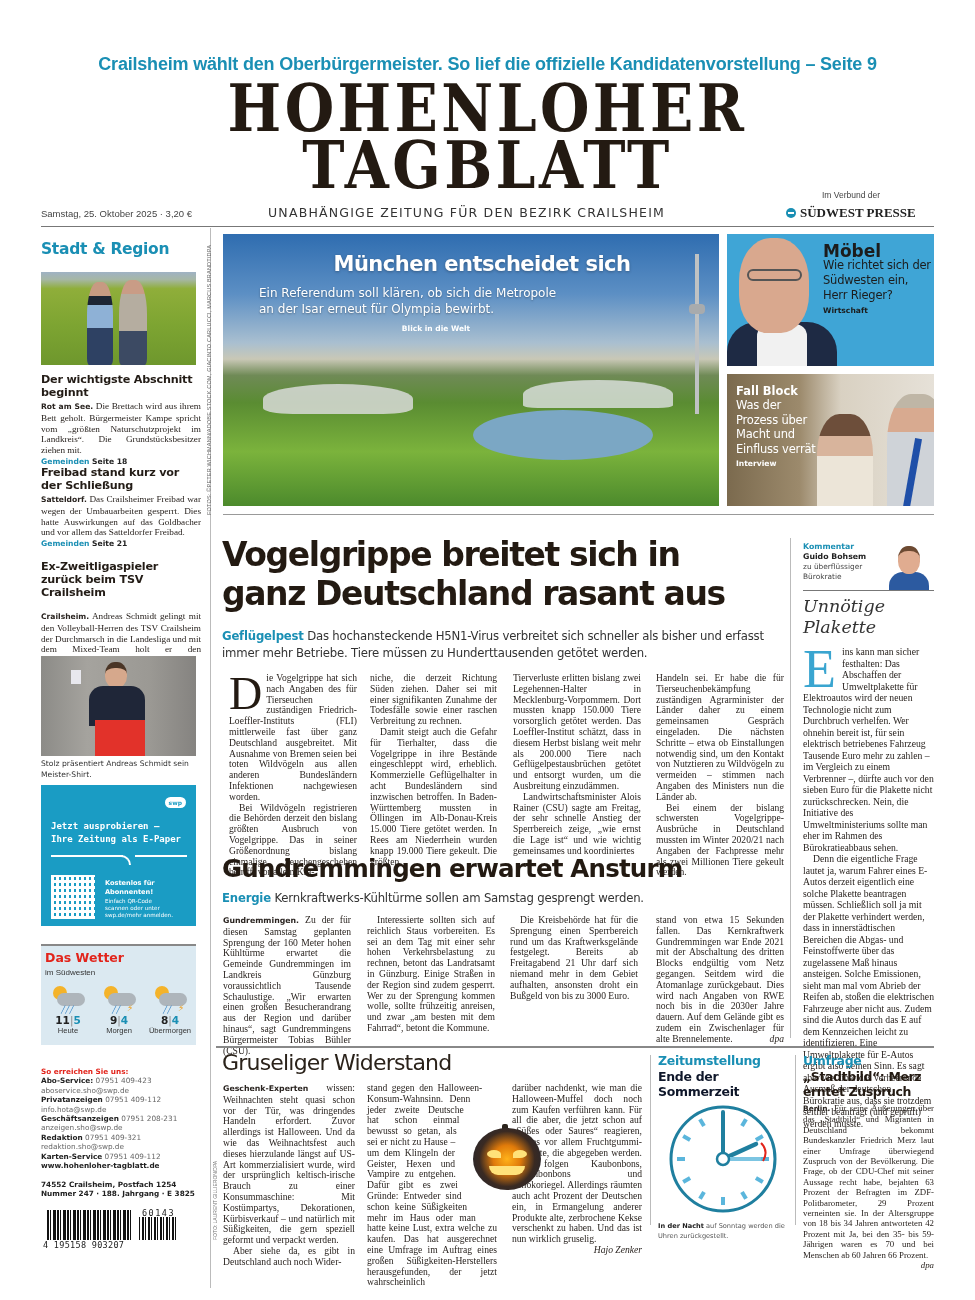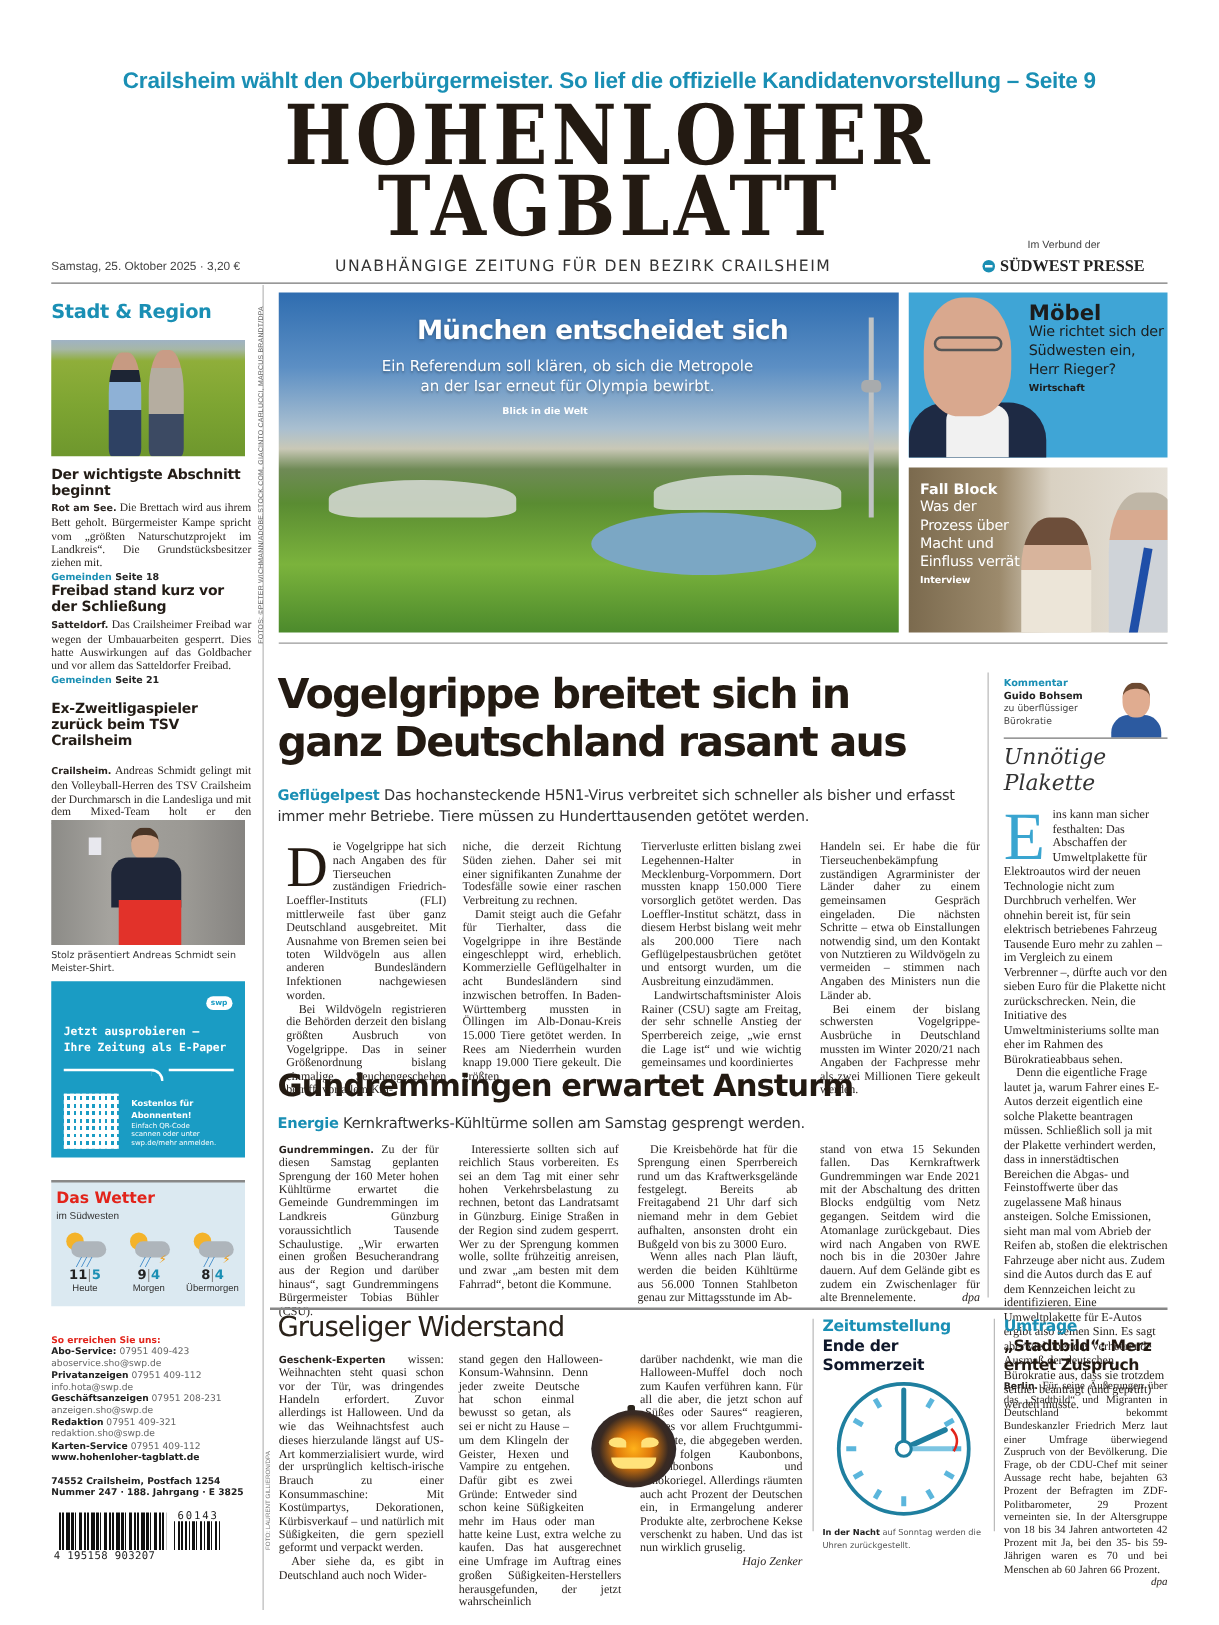--- a/index.html
+++ b/index.html
@@ -72,21 +72,21 @@
 
   
   #hero { left: 223px; top: 234px; width: 496px; height: 272px; overflow: hidden;
     background: linear-gradient(180deg, #2f6db0 0%, #5c8fc4 22%, #a9bfd0 40%, #c9c8b6 46%, #6f8a56 52%, #5a8c32 62%, #7bb33c 80%, #4c8a2c 100%); }
   #hero-lake { position: absolute; left: 250px; top: 176px; width: 180px; height: 50px; border-radius: 50%; background: #7ba7c4; }
   #hero-tower { position: absolute; left: 472px; top: 20px; width: 4px; height: 160px; background: #bfc2c3; }
   #hero-tower-pod { position: absolute; left: 466px; top: 70px; width: 16px; height: 10px; border-radius: 4px; background: #a8abad; }
   #hero-stadium { position: absolute; left: 40px; top: 150px; width: 150px; height: 30px; border-radius: 50% 50% 20% 20%; background: #d8dbd8; opacity: 0.85; }
   #hero-tent { position: absolute; left: 300px; top: 146px; width: 150px; height: 28px; border-radius: 50% 50% 10% 10%; background: #dfe2e2; opacity: 0.8; }
   #hero-title { position: absolute; left: 0; top: 18px; width: 588px; padding-right: 70px; text-align: center; font-family: "DejaVu Sans", sans-serif; font-weight: bold; font-size: 21px; color: #fff; letter-spacing: -0.5px; text-shadow: 0 1px 3px rgba(0,0,0,.3); }
-  #hero-sub { position: absolute; left: 0; top: 51px; width: 496px; padding-right: 70px; text-align: center; font-family: "DejaVu Sans", sans-serif; font-size: 12px; line-height: 16px; color: #fff; text-shadow: 0 1px 2px rgba(0,0,0,.35); padding-left: 36px; }
+  #hero-sub { position: absolute; left: 0; top: 51px; width: 496px; padding-right: 70px; text-align: left; font-family: "DejaVu Sans", sans-serif; font-size: 12px; line-height: 16px; color: #fff; text-shadow: 0 1px 2px rgba(0,0,0,.35); padding-left: 36px; }
   #hero-ref { position: absolute; left: 0; top: 90px; width: 496px; padding-right: 70px; text-align: center; font-family: "DejaVu Sans", sans-serif; font-weight: bold; font-size: 7.5px; color: #fff; }
   #photo-credit { left: 206px; top: 515px; width: 260px; transform: rotate(-90deg); transform-origin: 0 0; font-family: "Liberation Sans", sans-serif; font-size: 5.5px; color: #666; letter-spacing: 0.2px; white-space: nowrap; }
   #hero-rule { left: 223px; top: 514px; width: 711px; height: 1px; background: #999; }
 
   
   #teaser-moebel { left: 727px; top: 234px; width: 207px; height: 132px; background: #3fa5d6; overflow: hidden; }
   #moebel-face { position: absolute; left: 12px; top: 4px; width: 70px; height: 95px; border-radius: 45% 45% 40% 40%; background: #d9a88e; }
   #moebel-jacket { position: absolute; left: 0; top: 88px; width: 110px; height: 50px; border-radius: 30px 30px 0 0; background: #1e2a44; }
   #moebel-shirt { position: absolute; left: 30px; top: 90px; width: 50px; height: 42px; background: #f1f1f1; border-radius: 12px 12px 0 0; }
   #moebel-glasses { position: absolute; left: 20px; top: 35px; width: 55px; height: 12px; border: 2px solid #555; border-radius: 6px; }
@@ -372,21 +372,20 @@
 <div id="gund-head" class="abs">Gundremmingen erwartet Ansturm</div>
 <div id="gund-deck" class="abs"><b>Energie</b> <span>Kernkraftwerks-Kühltürme sollen am Samstag gesprengt werden.</span></div>
 <div id="gund-col1" class="abs col-text">
   <p><b>Gundremmingen.</b> <span>Zu der für diesen Samstag geplanten Sprengung der 160 Meter hohen Kühltürme erwartet die Gemeinde Gundremmingen im Landkreis Günzburg voraussichtlich Tausende Schaulustige. „Wir erwarten einen großen Besucherandrang aus der Region und darüber hinaus“, sagt Gundremmingens Bürgermeister Tobias Bühler (CSU).</span></p>
 </div>
 <div id="gund-col2" class="abs col-text">
   <p style="text-indent:10px;">Interessierte sollten sich auf reichlich Staus vorbereiten. Es sei an dem Tag mit einer sehr hohen Verkehrsbelastung zu rechnen, betont das Landratsamt in Günzburg. Einige Straßen in der Region sind zudem gesperrt. Wer zu der Sprengung kommen wolle, sollte frühzeitig anreisen, und zwar „am besten mit dem Fahrrad“, betont die Kommune.</p>
 </div>
 <div id="gund-col3" class="abs col-text">
   <p style="text-indent:10px;">Die Kreisbehörde hat für die Sprengung einen Sperrbereich rund um das Kraftwerksgelände festgelegt. Bereits ab Freitagabend 21 Uhr darf sich niemand mehr in dem Gebiet aufhalten, ansonsten droht ein Bußgeld von bis zu 3000 Euro.</p>
-  <p>Wenn alles nach Plan läuft, werden die beiden Kühltürme aus 56.000 Tonnen Stahlbeton genau zur Mittagsstunde im Ab-</p>
 </div>
 <div id="gund-col4" class="abs col-text">
   <p><span>stand von etwa 15 Sekunden fallen. Das Kernkraftwerk Gundremmingen war Ende 2021 mit der Abschaltung des dritten Blocks endgültig vom Netz gegangen. Seitdem wird die Atomanlage zurückgebaut. Dies wird nach Angaben von RWE noch bis in die 2030er Jahre dauern. Auf dem Gelände gibt es zudem ein Zwischenlager für alte Brennelemente.</span> <span class="sig">dpa</span></p>
 </div>
 
 <div id="bottom-rule" class="abs"></div>
 <div id="grusel-head" class="abs">Gruseliger Widerstand</div>
 <div id="grusel-credit" class="abs">FOTO: LAURENT GILLIERON/DPA</div>
 <div id="grusel-col1" class="abs col-text">
   <p><b>Geschenk-Experten</b> <span>wissen: Weihnachten steht quasi schon vor der Tür, was dringendes Handeln erfordert. Zuvor allerdings ist Halloween. Und da wie das Weihnachtsfest auch dieses hierzulande längst auf US-Art kommerzialisiert wurde, wird der ursprünglich keltisch-irische Brauch zu einer Konsummaschine: Mit Kostümpartys, Dekorationen, Kürbisverkauf – und natürlich mit Süßigkeiten, die gern speziell geformt und verpackt werden.</span></p>

